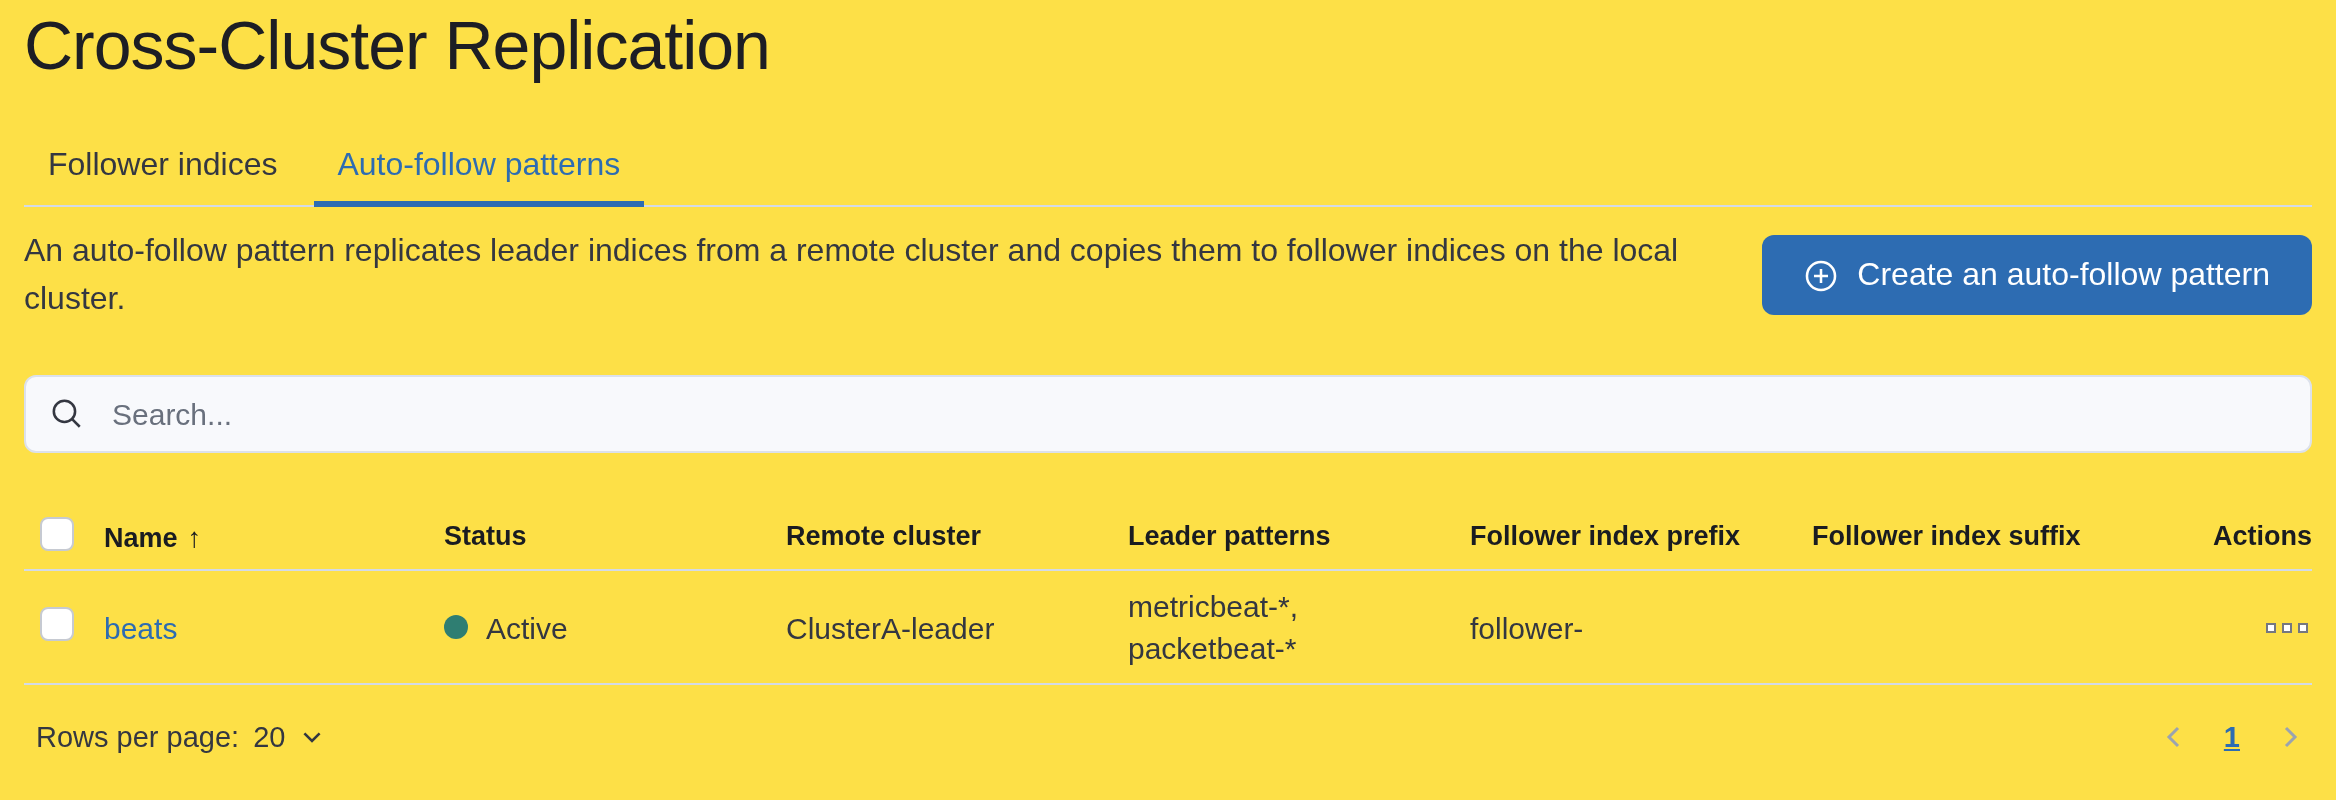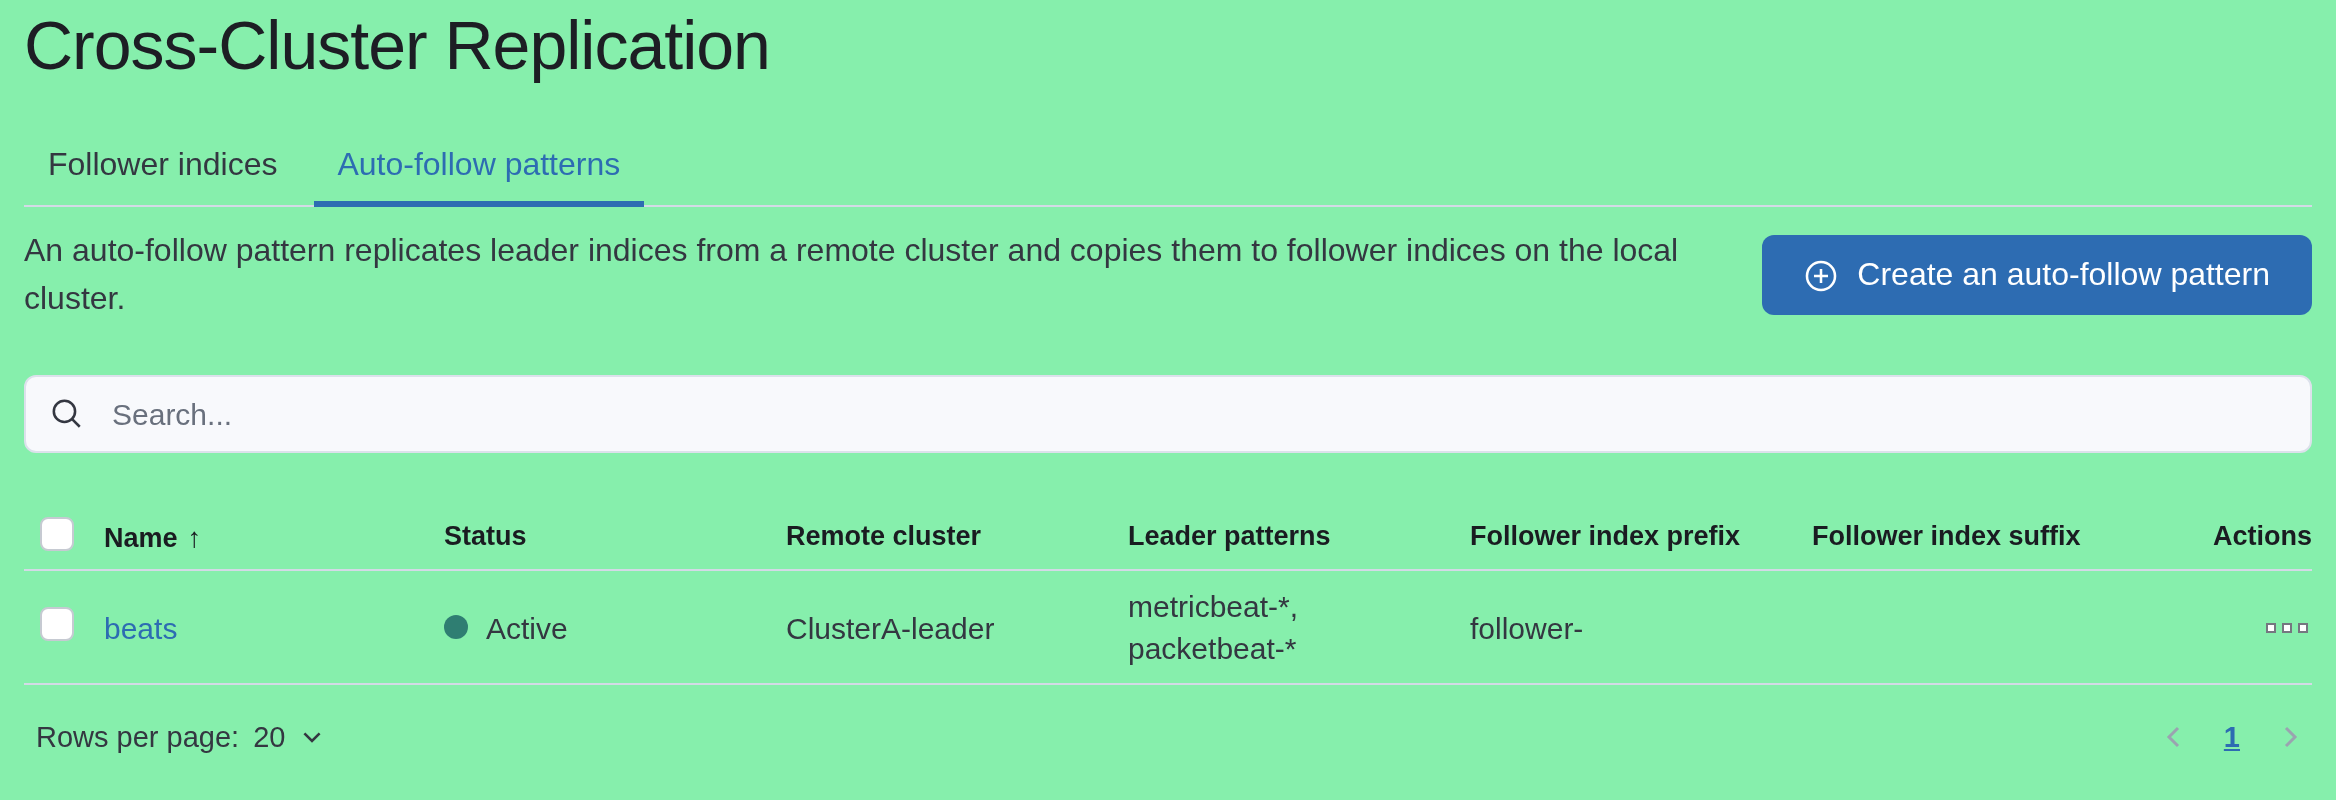--- a/index.html
+++ b/index.html
@@ -1,17 +1,17 @@
 <!DOCTYPE html>
 <html><head>
 <meta charset="utf-8">
 <style>
   * { box-sizing: border-box; }
   html, body { margin: 0; padding: 0; background: #fff; }
-  .viewport { width: 2336px; height: 800px; overflow: hidden; background: #86efac; }
+  .viewport { width: 2336px; height: 800px; overflow: hidden; background: #fde047; }
   .page {
     width: 1168px; height: 400px;
     transform: scale(2); transform-origin: 0 0;
     padding: 0 12px;
     font-family: "Liberation Sans", sans-serif;
     color: #343741;
   }
 
   
   .title {

